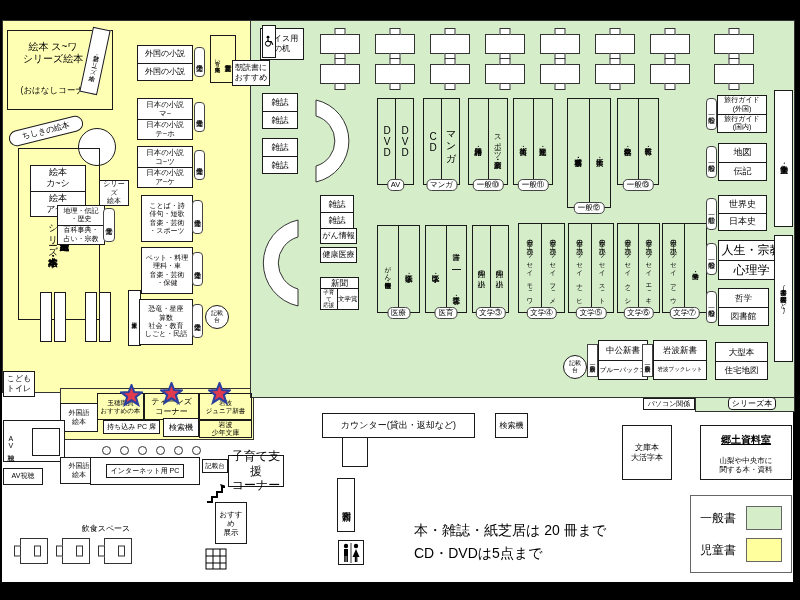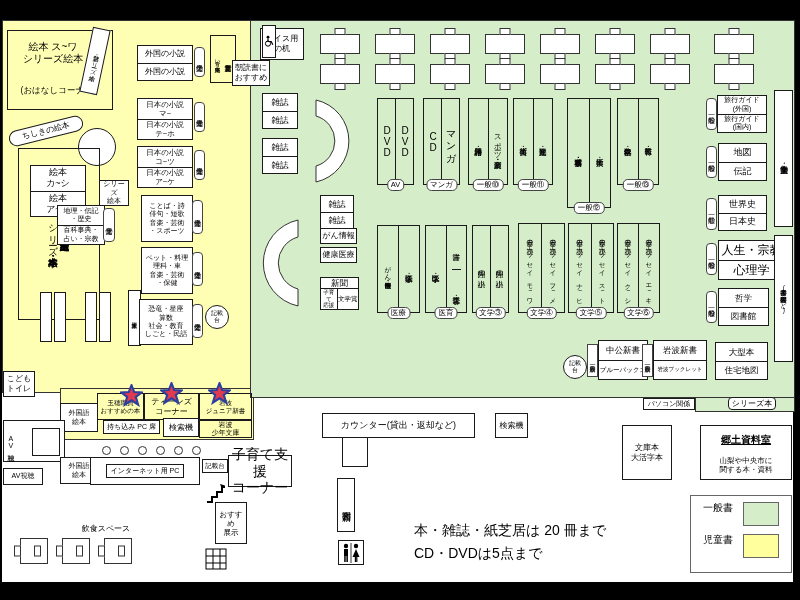--- a/index.html
+++ b/index.html
@@ -41,21 +41,21 @@
 .tbl::before,.tbl::after { content:""; position:absolute; left:50%; transform:translateX(-50%);
   width:9px; height:5px; border:1px solid #333; background:#fff; }
 .tbl::before { top:-7px; } .tbl::after { bottom:-7px; }
 .dtbl::before,.dtbl::after { content:""; position:absolute; top:50%; transform:translateY(-50%);
   width:5px; height:9px; border:1px solid #333; background:#fff; }
 .dtbl::before { left:-7px; } .dtbl::after { right:-7px; }
 .chair { position:absolute; width:9px; height:9px; border:1px solid #333; border-radius:50%; background:#fff; }
 .rot { transform-origin:center; }
 .star { position:absolute; z-index:5; }
 .sw { width:36px; height:24px; border:1px solid #666; margin-left:10px; }
-.legend-row { display:flex; justify-content:center; flex:1; font-size:10px; }
+.legend-row { display:flex; align-items:center; justify-content:center; flex:1; font-size:12px; }
 .title-box { position:absolute; border:1px solid #555; background:#fff; display:flex;
   align-items:center; justify-content:center; font-size:20px; font-weight:bold; letter-spacing:1px; }
 .note { position:absolute; font-size:14px; white-space:nowrap; }
 .u { text-decoration:underline; font-weight:bold; }
 svg { display:block; }
 </style>
 </head>
 <body>
 
 <div class="stage">
@@ -272,20 +272,25 @@
   <div class="b pair" style="left:566px;top:203px;width:46px;height:90px">
     <div class="pc" style="font-size:6.5px">日本の小説・エッセイ ナ~ヒ</div>
     <div class="pc" style="font-size:6.5px">日本の小説・エッセイ ス~ト</div>
     <div class="tag">文学⑤</div>
   </div>
   <div class="b pair" style="left:615px;top:203px;width:43px;height:90px">
     <div class="pc" style="font-size:6.5px">日本の小説・エッセイ ク~シ</div>
     <div class="pc" style="font-size:6.5px">日本の小説・エッセイ エ~キ</div>
     <div class="tag">文学⑥</div>
   </div>
+  <div class="b pair" style="left:660px;top:203px;width:45px;height:90px">
+    <div class="pc" style="font-size:6.5px">日本の小説・エッセイ ア~ウ</div>
+    <div class="pc" style="font-size:6.5px">文学・俳句・詩</div>
+    <div class="tag">文学⑦</div>
+  </div>
 
   <div class="b rows" style="left:715px;top:75px;width:50px;height:38px;font-size:7px">
     <div class="rc">旅行ガイド
 (外国)</div>
     <div class="rc">旅行ガイド
 (国内)</div>
   </div>
   <div class="vtag" style="left:704px;top:78px;width:11px;height:32px">一般⑮</div>
   <div class="b rows" style="left:716px;top:123px;width:49px;height:38px;font-size:9px">
     <div class="rc">地図</div>
@@ -415,21 +420,21 @@
   <div class="chair" style="left:100px;top:426px"></div>
   <div class="chair" style="left:118px;top:426px"></div>
   <div class="chair" style="left:136px;top:426px"></div>
   <div class="chair" style="left:154px;top:426px"></div>
   <div class="chair" style="left:172px;top:426px"></div>
   <div class="chair" style="left:190px;top:426px"></div>
   <div class="b" style="left:88px;top:437px;width:110px;height:28px">
     <span style="border:1px solid #1a1a1a;background:#fff;font-size:7px;padding:2px 4px">インターネット用 PC</span>
   </div>
   <div class="b" style="left:200px;top:439px;width:26px;height:14px;font-size:6.5px">記載台</div>
-  <div class="b" style="left:226px;top:435px;width:64px;height:32px;font-size:14px">子育て支援
+  <div class="b" style="left:226px;top:435px;width:56px;height:32px;font-size:12px">子育て支援
 コーナー</div>
 
   <span style="position:absolute;left:202px;top:462px">
     <svg width="22" height="22" viewBox="0 0 22 22">
           <path d="M3 20 h5 v-5 h5 v-5 h5 v-5 h3" stroke="#000" stroke-width="2" fill="none"></path>
           <path d="M16 2 l5 1.5 -3 4" fill="#000"></path>
         </svg>
   </span>
 
   <div class="b" style="left:213px;top:482px;width:32px;height:42px;font-size:7.5px">おすすめ

